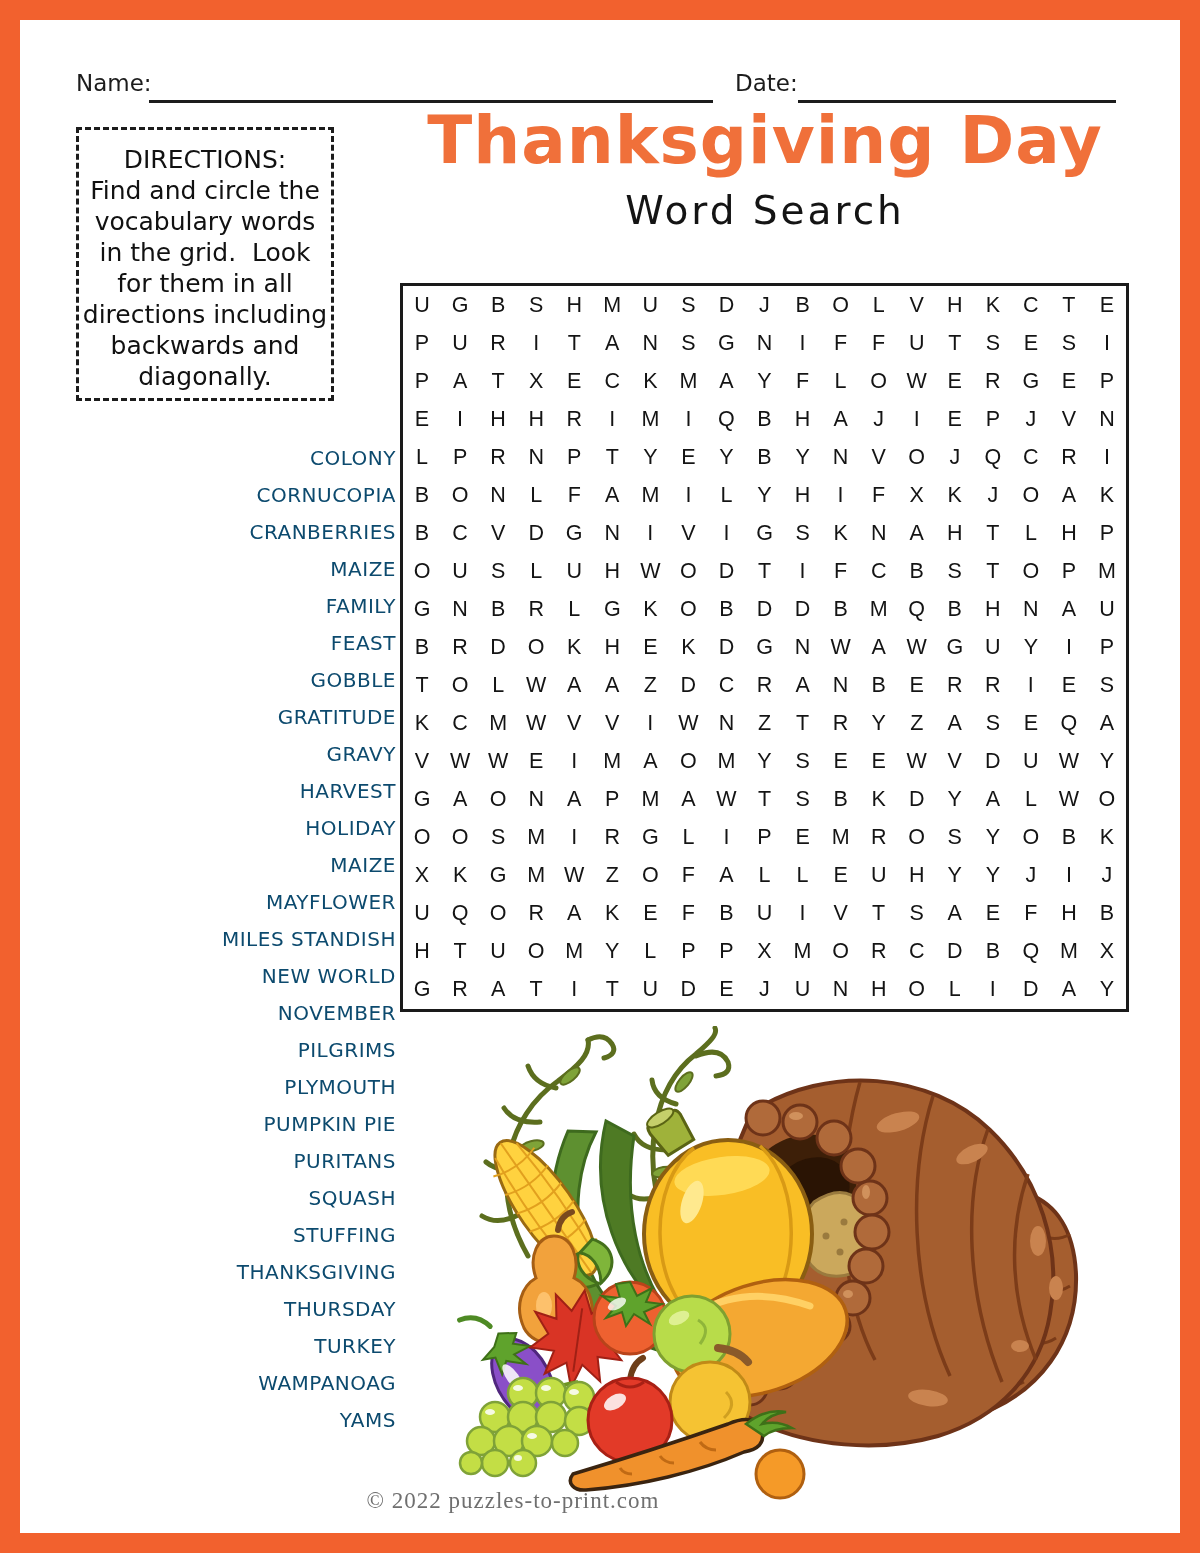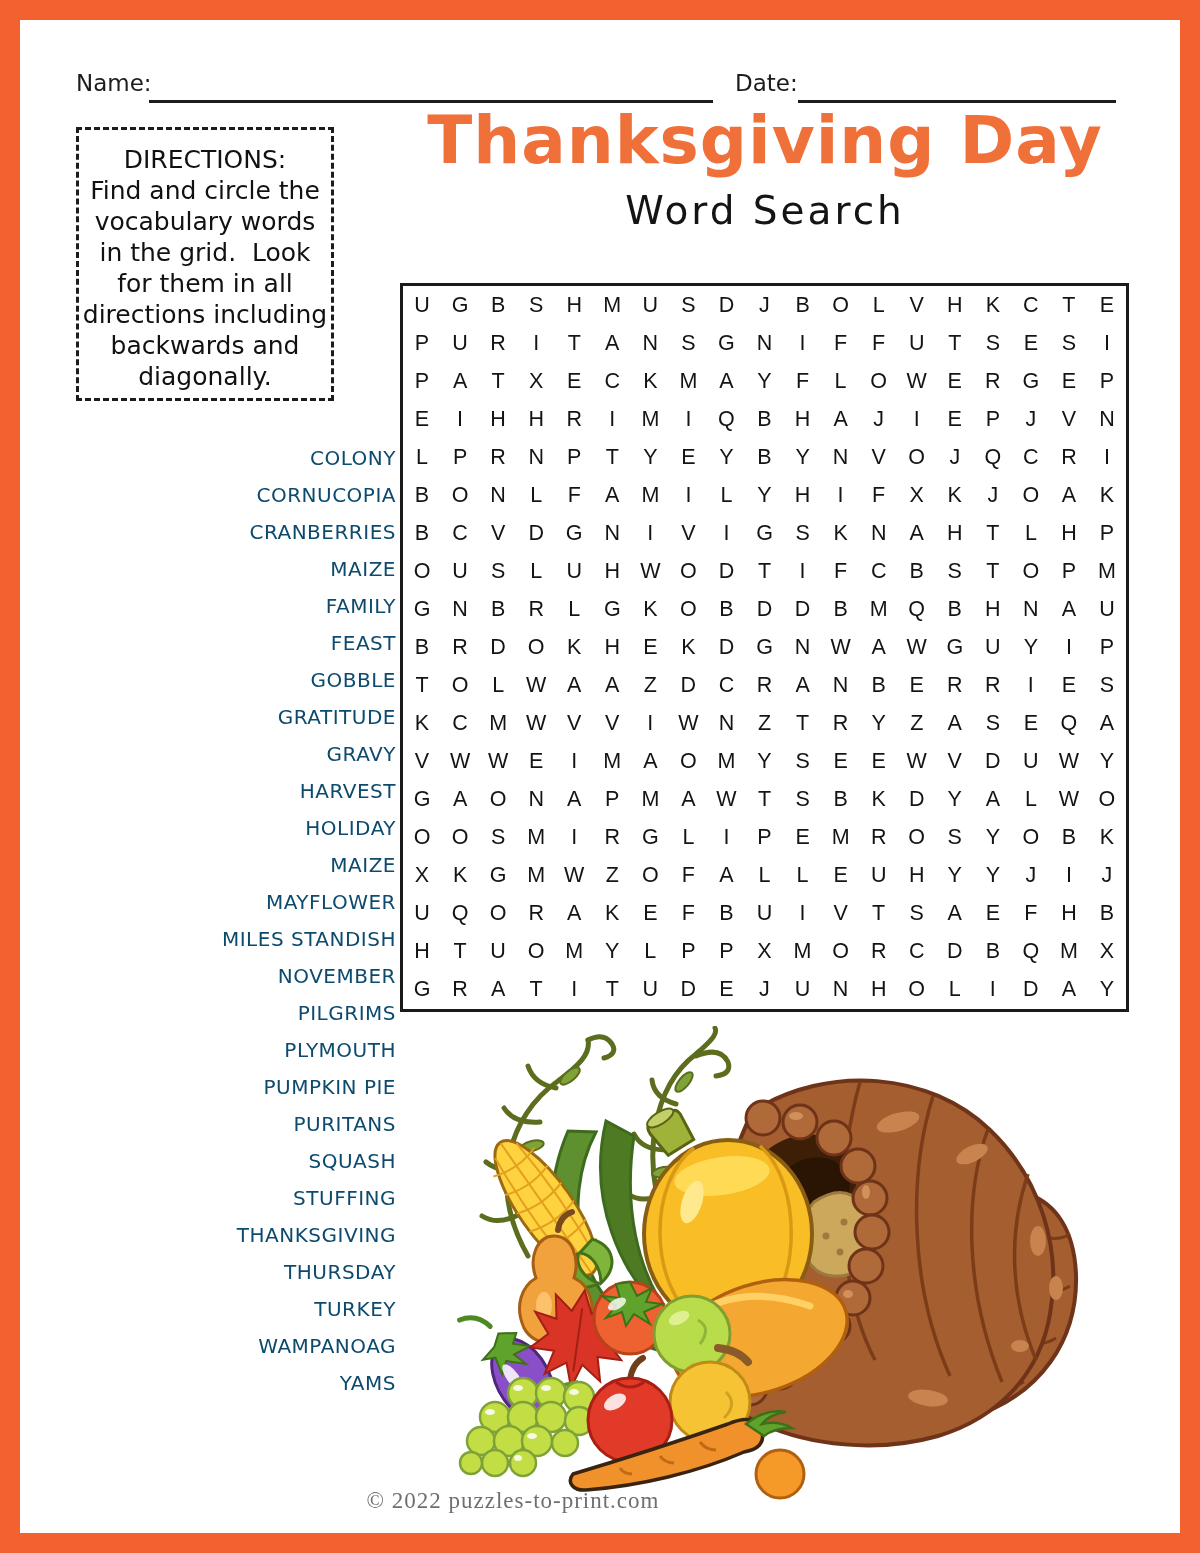--- a/index.html
+++ b/index.html
@@ -72,20 +72,21 @@
     <div>FAMILY</div>
     <div>FEAST</div>
     <div>GOBBLE</div>
     <div>GRATITUDE</div>
     <div>GRAVY</div>
     <div>HARVEST</div>
     <div>HOLIDAY</div>
     <div>MAIZE</div>
     <div>MAYFLOWER</div>
     <div>MILES STANDISH</div>
+    <div>NEW WORLD</div>
     <div>NOVEMBER</div>
     <div>PILGRIMS</div>
     <div>PLYMOUTH</div>
     <div>PUMPKIN PIE</div>
     <div>PURITANS</div>
     <div>SQUASH</div>
     <div>STUFFING</div>
     <div>THANKSGIVING</div>
     <div>THURSDAY</div>
     <div>TURKEY</div>

